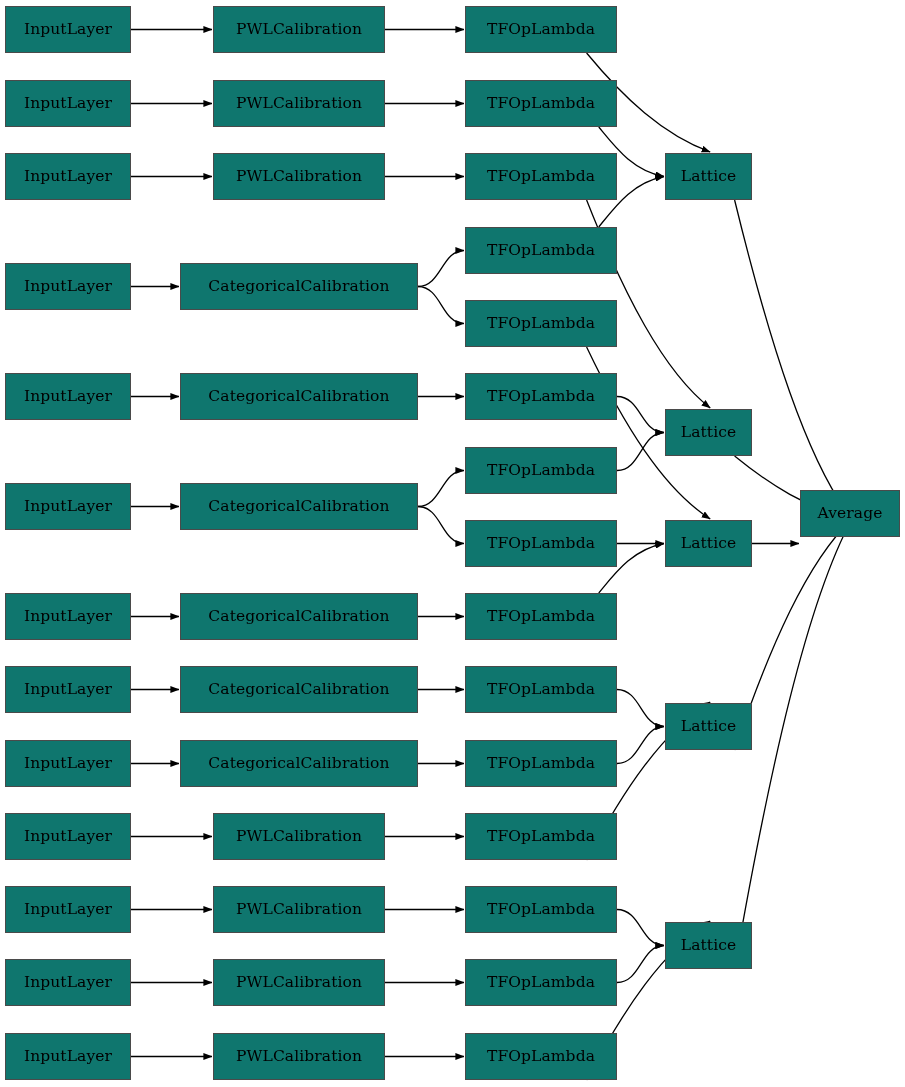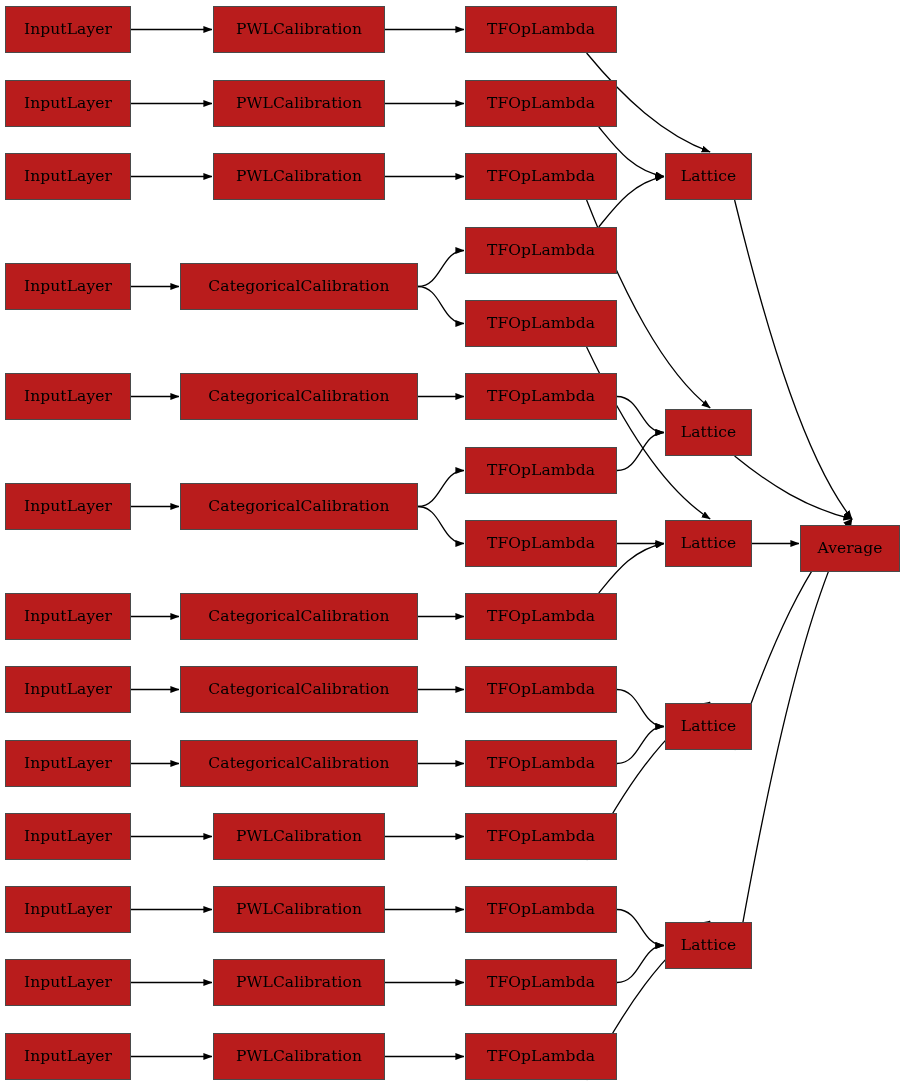--- a/index.html
+++ b/index.html
@@ -20,21 +20,21 @@
     left: 0;
     top: 0;
     width: 905px;
     height: 1087px;
     pointer-events: none;
   }
   .node {
     position: absolute;
     box-sizing: border-box;
     border: 1.4px solid #4a4a4a;
-    background: #b91c1c;
+    background: #0f766e;
     display: flex;
     align-items: center;
     justify-content: center;
     color: #000000;
     white-space: nowrap;
     overflow: hidden;
   }
   .node-label {
     font-size: 15.5px;
     line-height: 1;
@@ -235,17 +235,17 @@
       </div>
       <div class="node" style="left: 665px; top: 520px; width: 87px; height: 47px;">
         <span class="node-label">Lattice</span>
       </div>
       <div class="node" style="left: 665px; top: 703px; width: 87px; height: 47px;">
         <span class="node-label">Lattice</span>
       </div>
       <div class="node" style="left: 665px; top: 922px; width: 87px; height: 47px;">
         <span class="node-label">Lattice</span>
       </div>
-      <div class="node" style="left: 800px; top: 525px; width: 100px; height: 47px;">
+      <div class="node" style="left: 800px; top: 490px; width: 100px; height: 47px;">
         <span class="node-label">Average</span>
       </div>
     </div>
 </div>
 
 </body></html>

